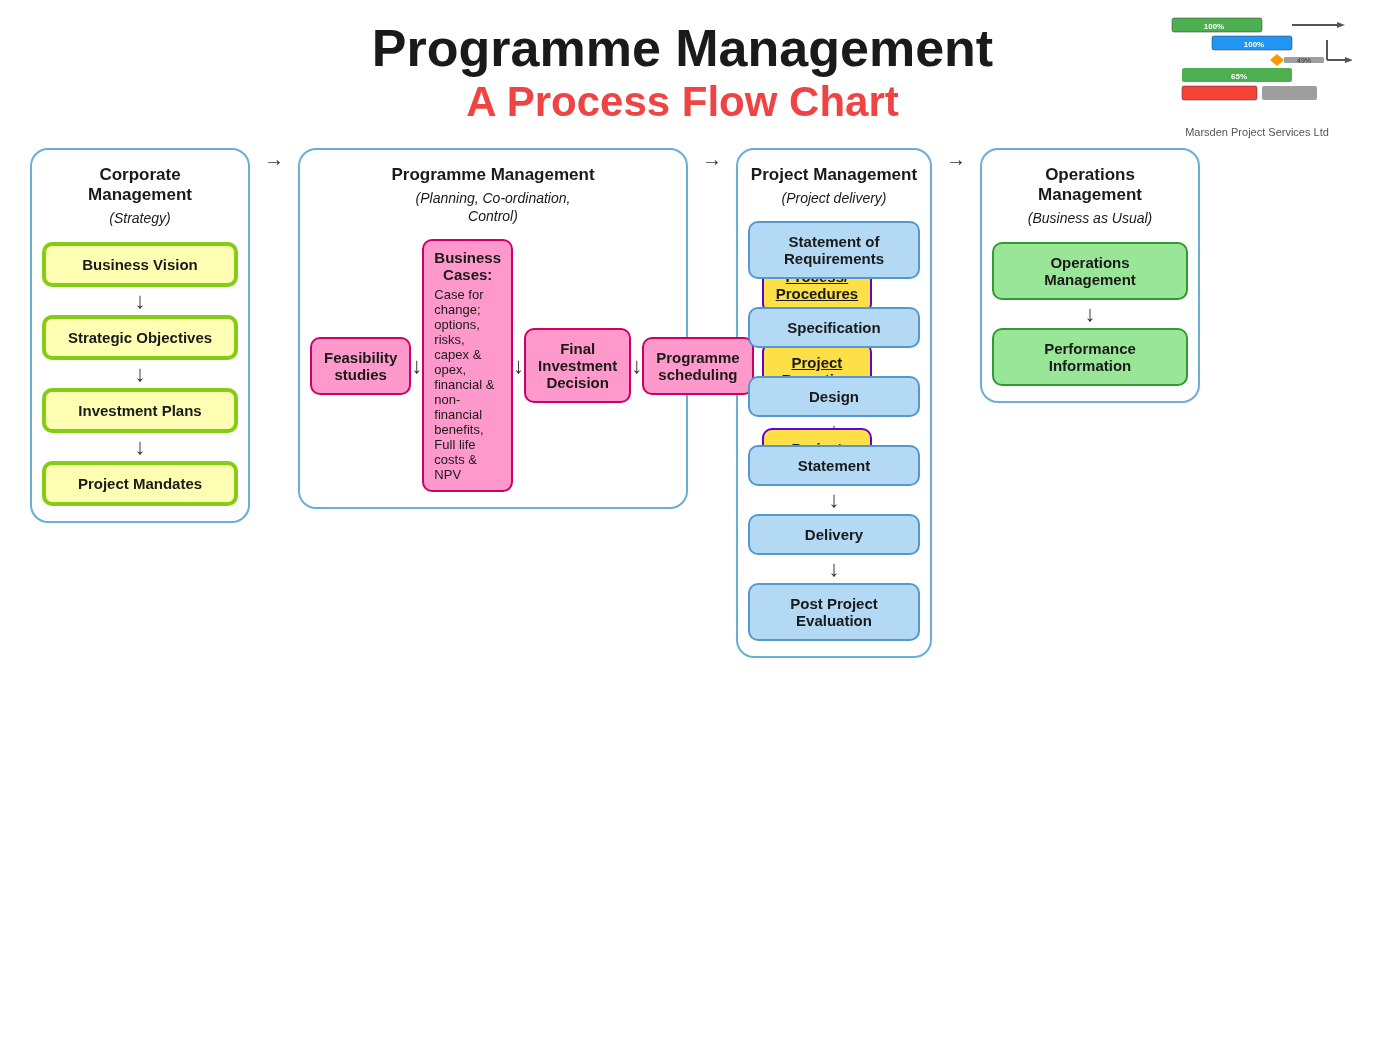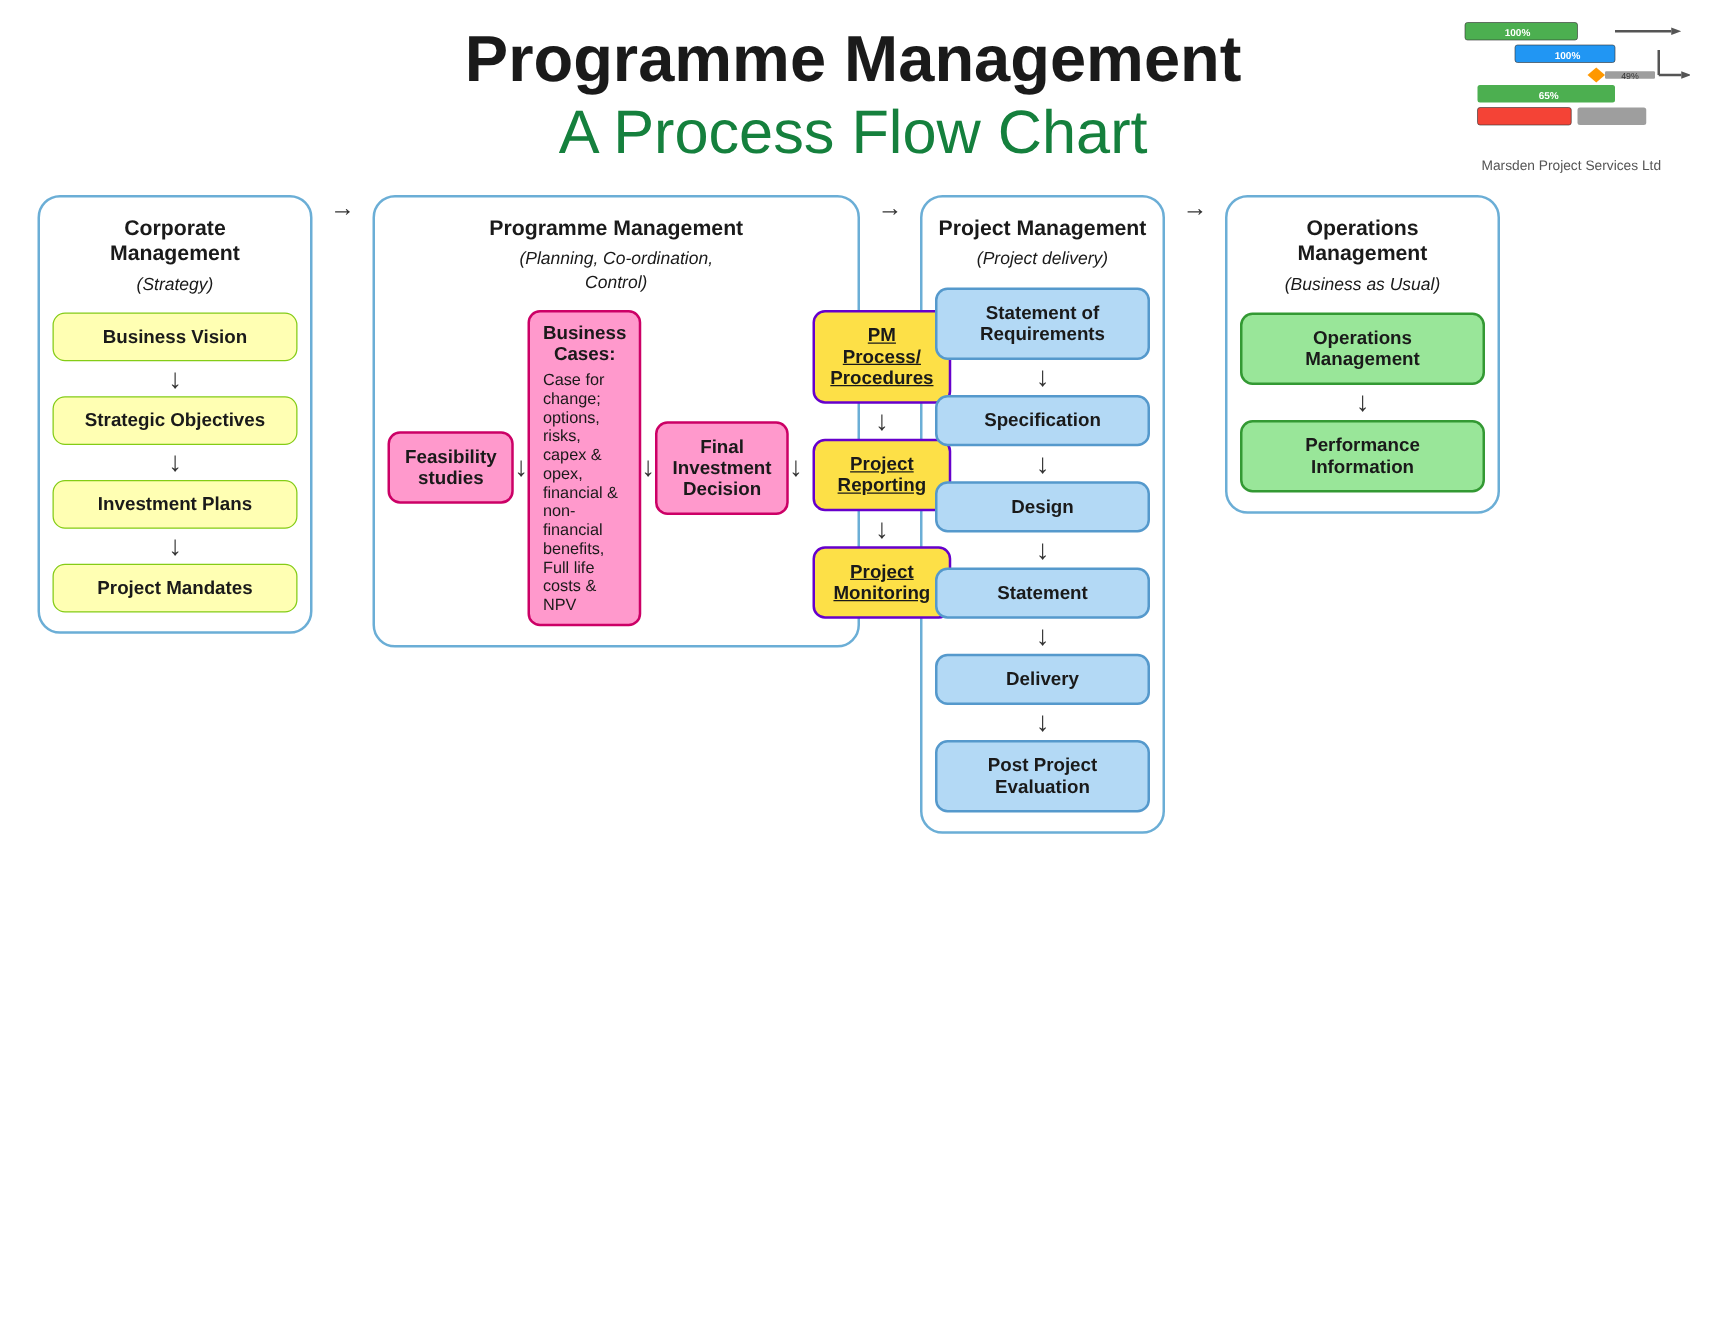--- a/index.html
+++ b/index.html
@@ -26,23 +26,23 @@
       margin-bottom: 20px;
       position: relative;
     }
     .header h1 {
       font-size: 52px;
       font-weight: bold;
       color: #1a1a1a;
       line-height: 1.1;
     }
     .header h2 {
-      font-size: 49px;
-      font-weight: normal;
-      color: #15803d;
+      font-size: 42px;
+      font-weight: bold;
+      color: #ef4444;
       line-height: 1.2;
     }
 
     
     .logo-area {
       position: absolute;
       top: 10px;
       right: 20px;
       width: 200px;
       text-align: center;
@@ -105,21 +105,21 @@
       padding: 10px 12px;
       text-align: center;
       font-size: 15px;
       font-weight: bold;
       width: 100%;
       position: relative;
     }
 
     .box-yellow {
       background: #ffffb3;
-      border: 1px solid #84cc16;
+      border: 4px solid #84cc16;
       color: #1a1a1a;
     }
 
     .box-pink {
       background: #ff99cc;
       border: 2px solid #cc0066;
       color: #1a1a1a;
     }
 
     .box-purple {
@@ -264,20 +264,21 @@
         <div class="prog-left">
           <div class="box box-pink">Feasibility studies</div>
           <div class="arrow">↓</div>
           <div class="box box-pink box-business-cases">
             <span class="title">Business Cases:</span>
             <span>Case for change; options, risks, capex &amp; opex, financial &amp; non-financial benefits, Full life costs &amp; NPV</span>
           </div>
           <div class="arrow">↓</div>
           <div class="box box-pink">Final Investment Decision</div>
           <div class="arrow">↓</div>
+          <div class="box box-pink">Programme scheduling</div>
         </div>
 
         <div class="prog-right">
           <div class="box box-purple">PM Process/ Procedures</div>
           <div class="arrow">↓</div>
           <div class="box box-purple">Project Reporting</div>
           <div class="arrow">↓</div>
           <div class="box box-purple">Project Monitoring</div>
         </div>
       </div>

